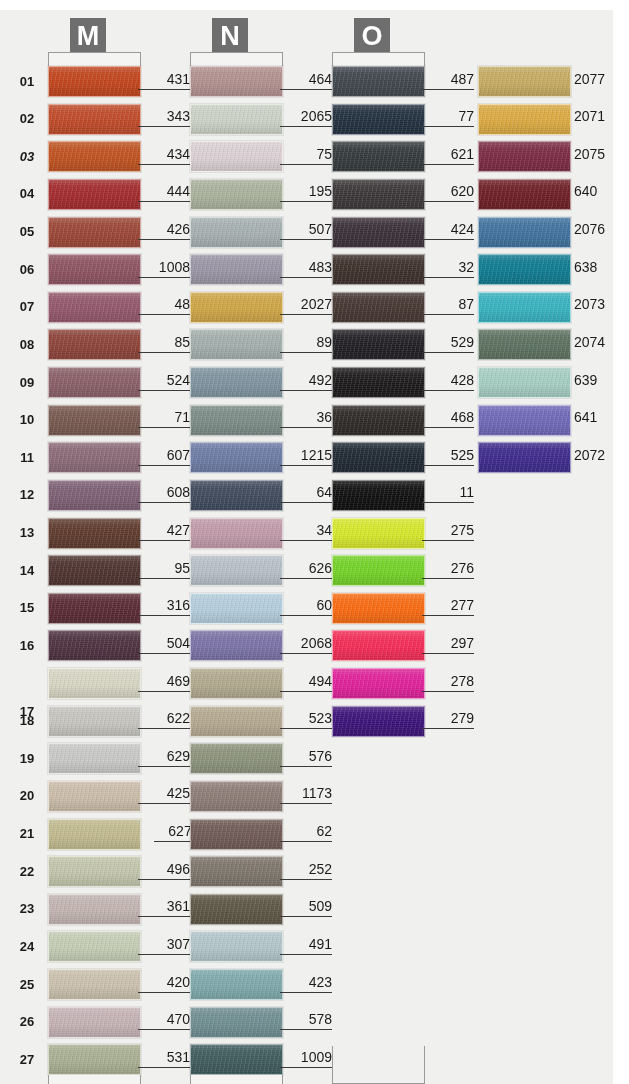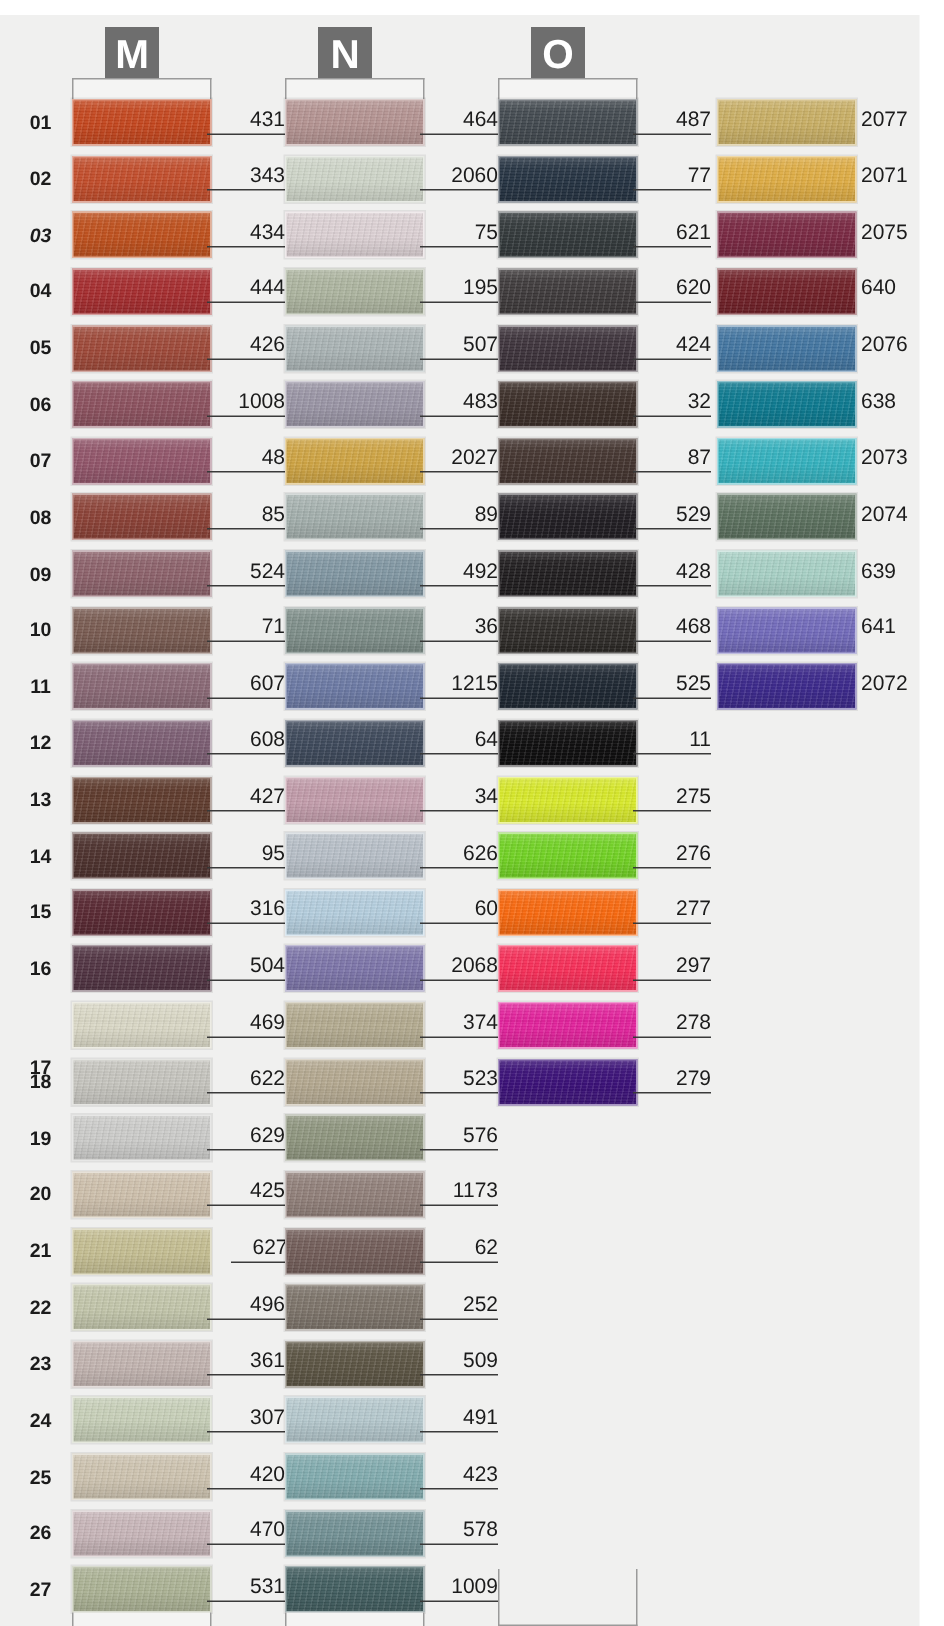--- a/index.html
+++ b/index.html
@@ -194,21 +194,21 @@
     <div class="swatch" style="left: 48px; top: 996.75px; background: rgb(197, 179, 182);"></div>
     <div class="code-underlined" style="left: 138px; top: 1001.25px;">470</div>
     <div class="swatch" style="left: 48px; top: 1034.38px; background: rgb(169, 176, 146);"></div>
     <div class="code-underlined" style="left: 138px; top: 1038.88px;">531</div>
     <div class="tab tab-bottom" style="left: 48px; top: 1065.41px;"></div>
     <div class="col-header" style="left: 212px; top: 8px;">N</div>
     <div class="tab tab-top" style="left: 190px; top: 42px;"></div>
     <div class="swatch" style="left: 190px; top: 56px; background: rgb(178, 145, 143);"></div>
     <div class="code-underlined" style="left: 280px; top: 60.5px;">464</div>
     <div class="swatch" style="left: 190px; top: 93.63px; background: rgb(204, 211, 198);"></div>
-    <div class="code-underlined" style="left: 280px; top: 98.13px;">2060</div>
+    <div class="code-underlined" style="left: 280px; top: 98.13px;">2065</div>
     <div class="swatch" style="left: 190px; top: 131.26px; background: rgb(221, 210, 213);"></div>
     <div class="code-underlined" style="left: 280px; top: 135.76px;">75</div>
     <div class="swatch" style="left: 190px; top: 168.89px; background: rgb(170, 178, 157);"></div>
     <div class="code-underlined" style="left: 280px; top: 173.39px;">195</div>
     <div class="swatch" style="left: 190px; top: 206.52px; background: rgb(167, 177, 178);"></div>
     <div class="code-underlined" style="left: 280px; top: 211.02px;">507</div>
     <div class="swatch" style="left: 190px; top: 244.15px; background: rgb(155, 150, 166);"></div>
     <div class="code-underlined" style="left: 280px; top: 248.65px;">483</div>
     <div class="swatch" style="left: 190px; top: 281.78px; background: rgb(207, 165, 69);"></div>
     <div class="code-underlined" style="left: 280px; top: 286.28px;">2027</div>
@@ -224,21 +224,21 @@
     <div class="code-underlined" style="left: 280px; top: 474.43px;">64</div>
     <div class="swatch" style="left: 190px; top: 507.56px; background: rgb(193, 155, 169);"></div>
     <div class="code-underlined" style="left: 280px; top: 512.06px;">34</div>
     <div class="swatch" style="left: 190px; top: 545.19px; background: rgb(184, 192, 200);"></div>
     <div class="code-underlined" style="left: 280px; top: 549.69px;">626</div>
     <div class="swatch" style="left: 190px; top: 582.82px; background: rgb(181, 206, 222);"></div>
     <div class="code-underlined" style="left: 280px; top: 587.32px;">60</div>
     <div class="swatch" style="left: 190px; top: 620.45px; background: rgb(122, 114, 166);"></div>
     <div class="code-underlined" style="left: 280px; top: 624.95px;">2068</div>
     <div class="swatch" style="left: 190px; top: 658.08px; background: rgb(178, 169, 142);"></div>
-    <div class="code-underlined" style="left: 280px; top: 662.58px;">374</div>
+    <div class="code-underlined" style="left: 280px; top: 662.58px;">494</div>
     <div class="swatch" style="left: 190px; top: 695.71px; background: rgb(181, 169, 145);"></div>
     <div class="code-underlined" style="left: 280px; top: 700.21px;">523</div>
     <div class="swatch" style="left: 190px; top: 733.34px; background: rgb(140, 147, 124);"></div>
     <div class="code-underlined" style="left: 280px; top: 737.84px;">576</div>
     <div class="swatch" style="left: 190px; top: 770.97px; background: rgb(142, 125, 119);"></div>
     <div class="code-underlined" style="left: 280px; top: 775.47px;">1173</div>
     <div class="swatch" style="left: 190px; top: 808.6px; background: rgb(111, 90, 86);"></div>
     <div class="code-underlined" style="left: 280px; top: 813.1px;">62</div>
     <div class="swatch" style="left: 190px; top: 846.23px; background: rgb(126, 117, 107);"></div>
     <div class="code-underlined" style="left: 280px; top: 850.73px;">252</div>

